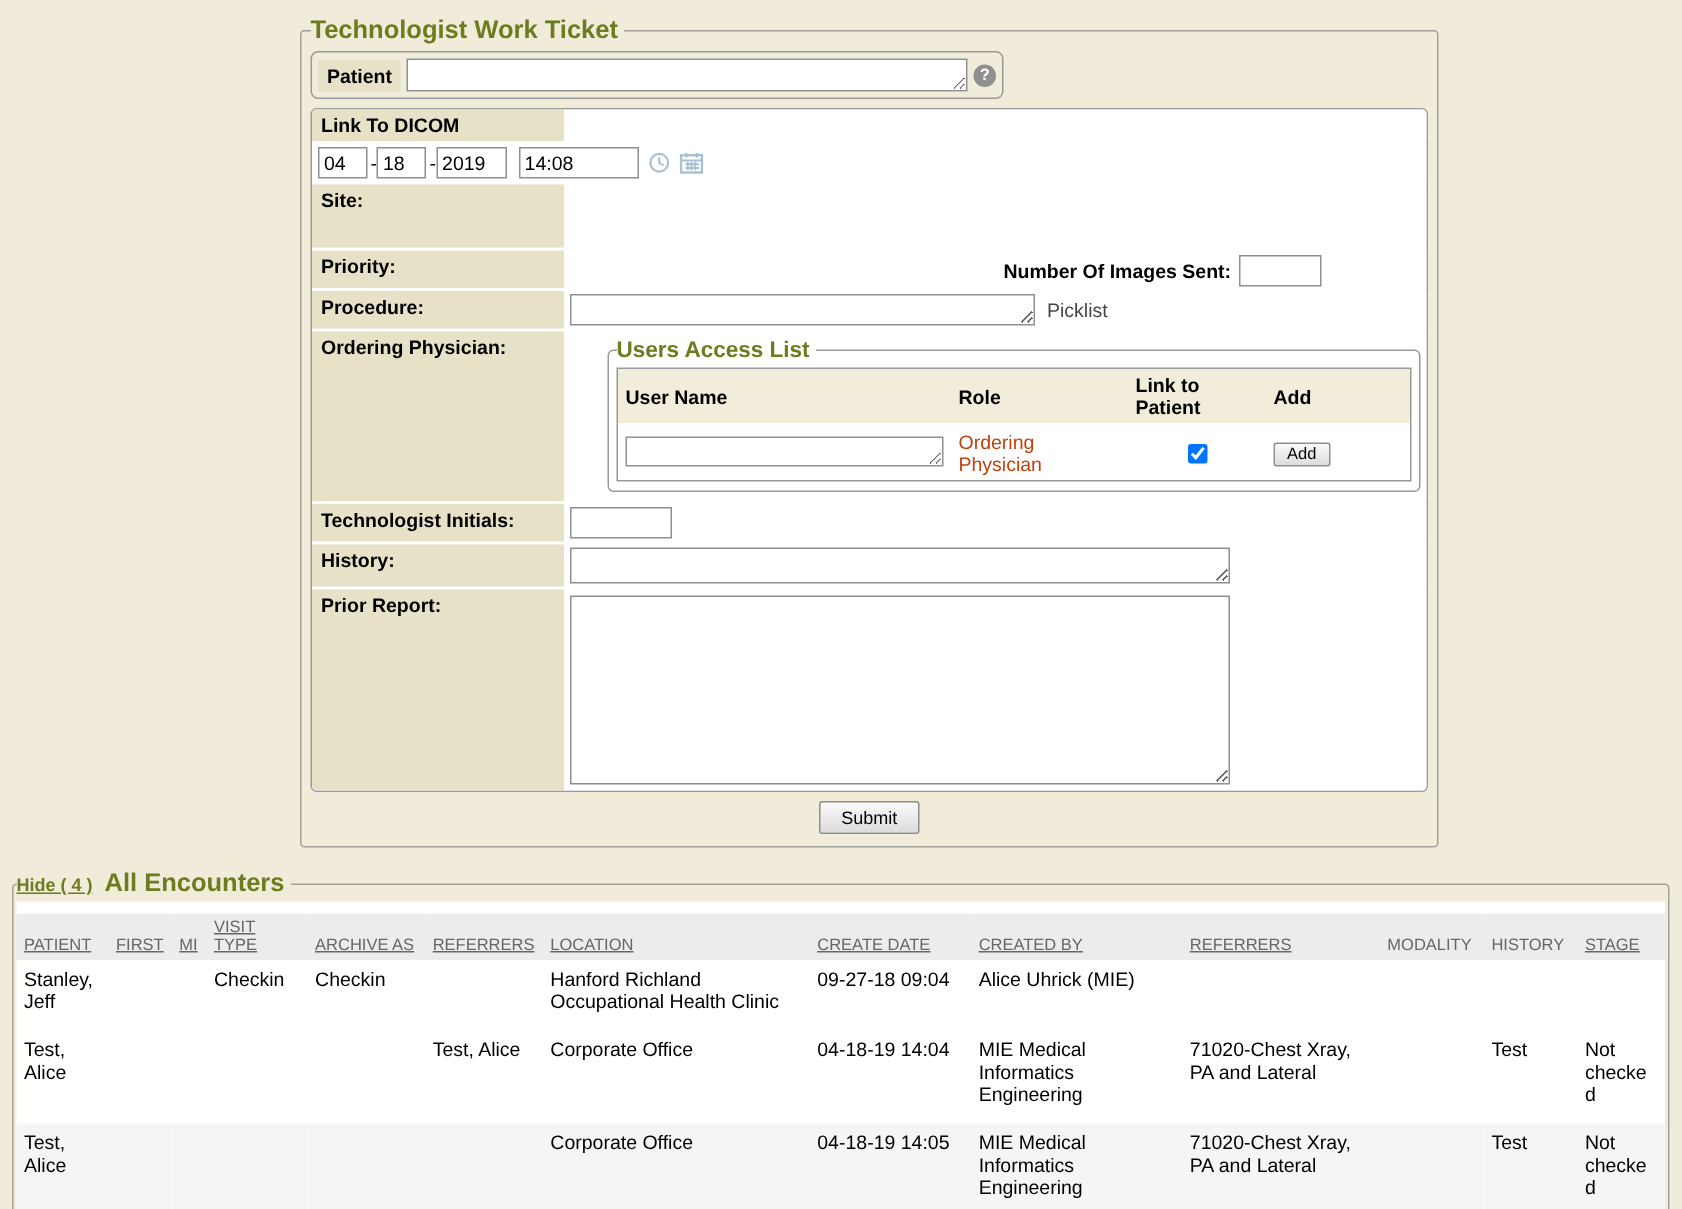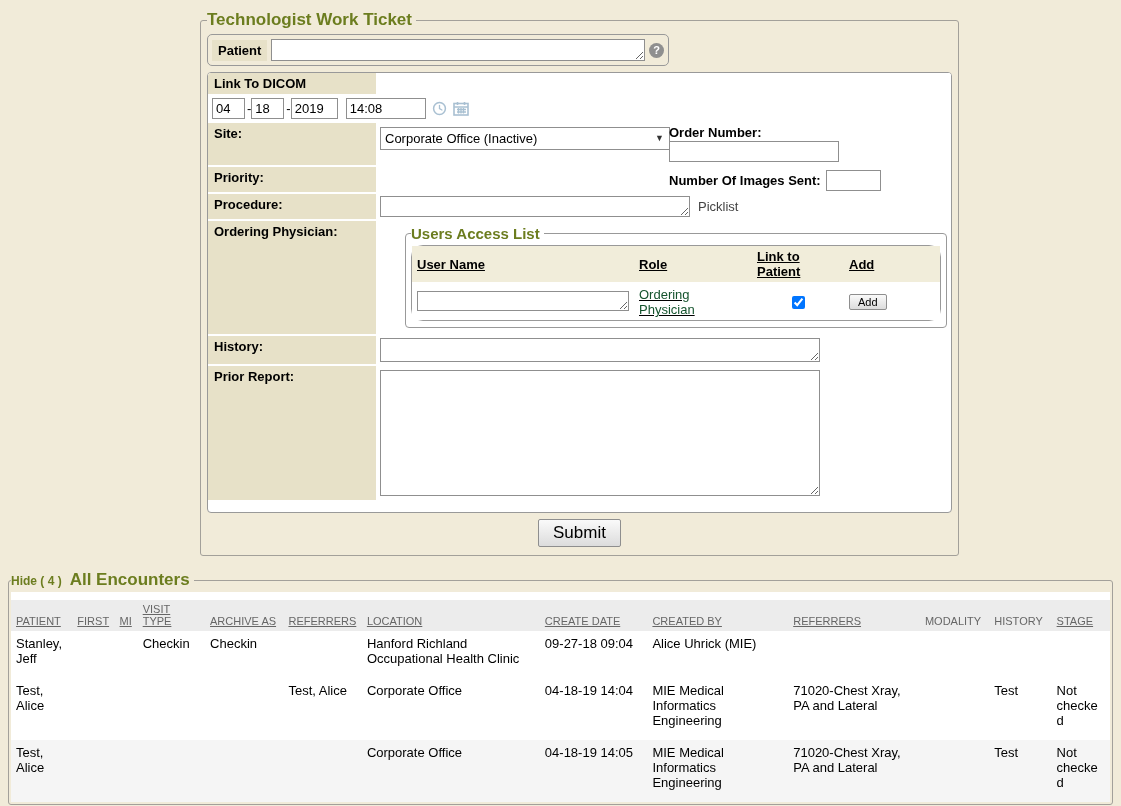--- a/index.html
+++ b/index.html
@@ -39,21 +39,21 @@
     width:15px; height:15px; border-radius:50%;
     background:#8f8f8f; color:#fff; font-weight:bold; font-size:11px;
     display:inline-flex; align-items:center; justify-content:center;
     flex:0 0 auto;
   }
   .main-box {
     border:1px solid #999; border-radius:4px;
     background:#fff; overflow:hidden;
   }
   .frow { display:flex; margin-bottom:2px; background:#fff; }
-  .frow:last-child { margin-bottom:12px; }
+  .frow:last-child { margin-bottom:0; }
   .frow .lbl {
     width:168px; flex:0 0 168px; background:#e7e1c8;
     font-weight:bold; padding:3px 6px;
   }
   .frow .val {
     flex:1; background:#fff; padding:2px 4px;
     display:flex; align-items:flex-start; position:relative;
   }
   input[type=text] {
     border:1px solid #8f8f8f; font-family:"Liberation Sans",sans-serif;
@@ -78,56 +78,56 @@
   .inline-right{ position:absolute; left:293px; top:3px; display:flex; align-items:center; gap:5px; }
   .inline-right .rlbl{ font-weight:bold; }
   a.plain-link{ color:#444; cursor:pointer; }
   
   #ual-fieldset{
     margin-left:25px; width:542px; border:1px solid #999; border-radius:4px;
     padding:3px 5px 6px 5px;
   }
   #ual-fieldset legend{ font-size:15px; }
   .ual-table{
-    border:1px solid #999; border-radius:12px; border-collapse:separate;
-    border-spacing:0; width:100%;text-decoration:underline;
+    border:1px solid #999; border-radius:0; border-collapse:separate;
+    border-spacing:0; width:100%;
   }
   .ual-table th{
     background:#f1edda; font-weight:bold; text-align:left;
     padding:3px 5px; font-size:13px; border-bottom:2px solid #fff;
   }
   .ual-table td{ padding:3px 5px; background:#fff; }
-  .role-text{ color:#14532d; }
+  .role-text{ color:#c2410c; }
   button.btn{
     font-family:"Liberation Sans",sans-serif;
     border:1px solid #8e8e8e; border-radius:2px;
     background:linear-gradient(#fafafa,#dcdcdc);
     cursor:pointer;
   }
   .add-btn{ font-size:11px; padding:1px 8px; }
   .submit-row{ text-align:center; padding:6px 0 2px 0; }
-  .submit-btn{ font-size:17px; padding:3px 14px; }
+  .submit-btn{ font-size:12px; padding:3px 14px; }
   textarea.history{ width:440px; height:24px; }
   textarea.prior{ width:440px; height:126px; resize:both; }
   textarea.big{
     border:1px solid #8f8f8f; font-family:"Liberation Sans",sans-serif;
     font-size:13px; padding:2px 3px; background:#fff;
   }
   
   .h-dicom .lbl{ min-height:21px; }
   .h-site{ min-height:42px; }
   .h-phys{ min-height:92px; }
   
   #enc-fieldset{
     width:1105px; margin:14px 0 0 8px; padding:2px; background:transparent;
   }
   #enc-fieldset legend{ display:flex; align-items:baseline; gap:8px; }
   .hide-link{
     font-size:12px; font-weight:bold; color:#6c7d1f;
-    cursor:pointer;
+    text-decoration:underline; cursor:pointer;
   }
   .enc-white{ background:#fff; padding-top:8px; }
   table.enc{
     width:100%; border-collapse:collapse; table-layout:fixed; font-size:13px;
   }
   table.enc th{
     background:#ececec; color:#666; font-size:11px; font-weight:normal;
     text-align:left; vertical-align:bottom; padding:3px 5px 4px 5px;
   }
   table.enc th.sortable span{ text-decoration:underline; cursor:pointer; }
@@ -181,31 +181,20 @@
               <line x1="5.5" y1="7" x2="5.5" y2="12.5" stroke="#a9c0d2" stroke-width="1.3"></line>
               <line x1="8" y1="7" x2="8" y2="12.5" stroke="#a9c0d2" stroke-width="1.3"></line>
               <line x1="10.5" y1="7" x2="10.5" y2="12.5" stroke="#a9c0d2" stroke-width="1.3"></line>
             </svg>
         </span>
       </div>
     </div>
 
     <div class="frow h-site">
       <div class="lbl">Site:</div>
-      <div class="val">
-        <span class="selwrap">
-          <select>
-            <option>Corporate Office (Inactive)</option>
-          </select>
-        </span>
-        <div class="right-field">
-          <div class="rlbl">Order Number:</div>
-          <input type="text" style="width: 170px;" value="">
-        </div>
-      </div>
     </div>
 
     <div class="frow">
       <div class="lbl">Priority:</div>
       <div class="val" style="min-height:25px;">
         <div class="inline-right">
           <span class="rlbl">Number Of Images Sent:</span>
           <input type="text" style="width: 55px;" value="">
         </div>
       </div>
@@ -237,20 +226,26 @@
               <td class="role-text">Ordering Physician</td>
               <td style="text-align:center;"><input type="checkbox" id="link-cb" checked="" style=""></td>
               <td><button class="btn add-btn">Add</button></td>
             </tr>
           </tbody>
             </table>
         </fieldset>
       </div>
     </div>
 
+    <div class="frow">
+      <div class="lbl">Technologist Initials:</div>
+      <div class="val">
+        <input type="text" style="width: 68px;" value="">
+      </div>
+    </div>
 
     <div class="frow">
       <div class="lbl">History:</div>
       <div class="val">
         <textarea class="big history" value="" style=""></textarea>
       </div>
     </div>
 
     <div class="frow">
       <div class="lbl">Prior Report:</div>

